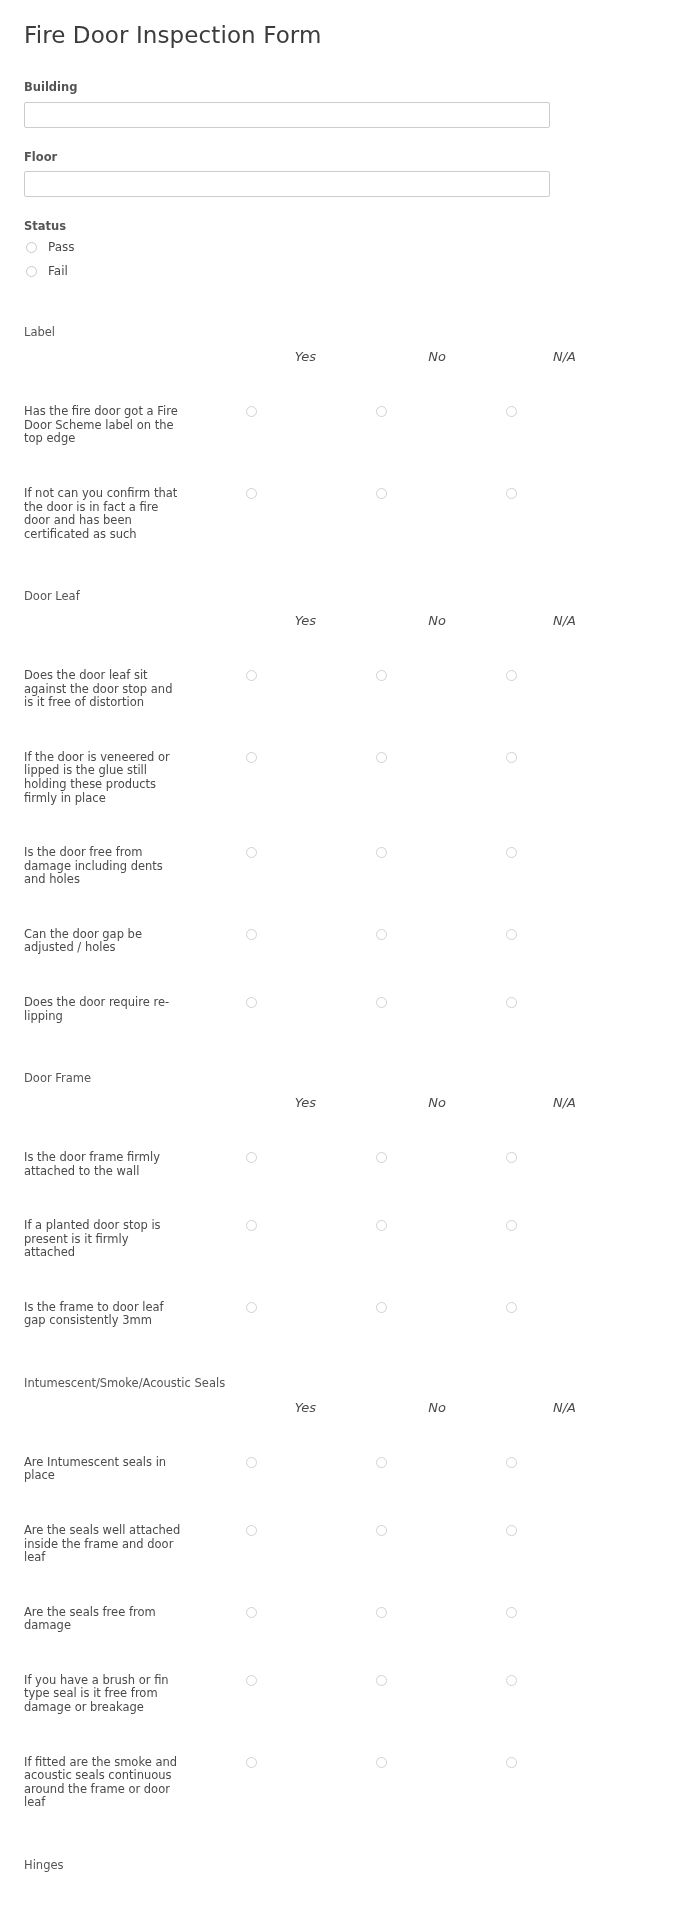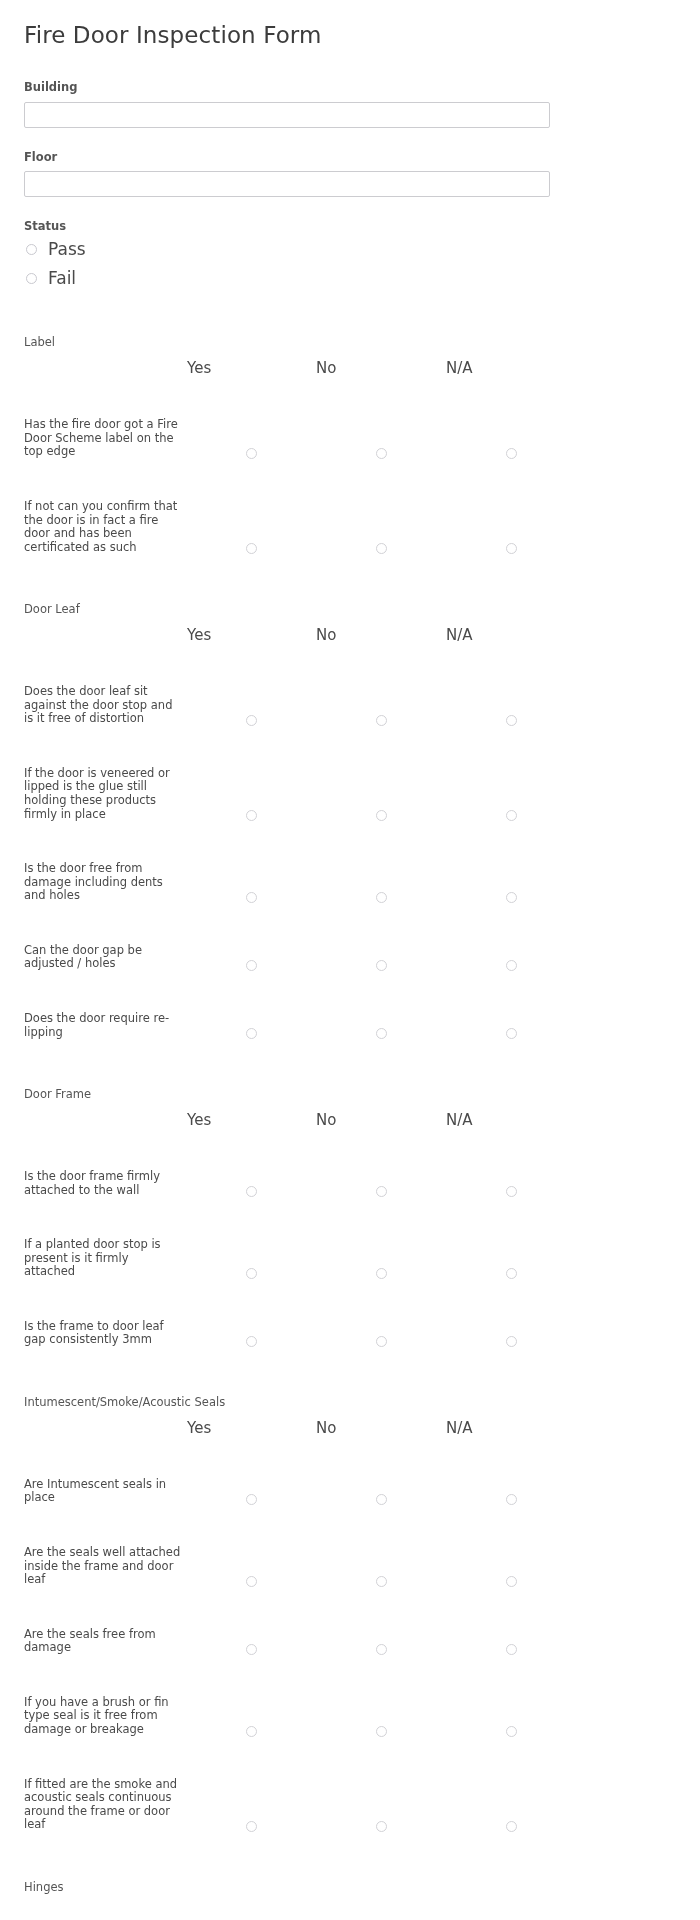--- a/index.html
+++ b/index.html
@@ -63,42 +63,43 @@
   }
   .radio-dot {
     width: 11px; height: 11px;
     border: 1px solid #c9c9cf;
     border-radius: 50%;
     background: #fff;
     display: inline-block;
     flex: none;
   }
   .radio-text {
-    font-size: 17px;
+    font-size: 12px;
     color: #4a4a4a;
     margin-left: 11px;
     line-height: 1;
     text-align: center;
   }
   .matrix { margin-bottom: 18px; }
   .matrix-head {
     display: flex;
     align-items: flex-start;
     margin-bottom: 16px;
   }
   .matrix-head .qcol { width: 163px; flex: none; }
   .matrix-head .ocol {
     flex: none;
-    text-align: left;
-    font-size: 15px;
+    text-align: right;
+    font-size: 13px;
     color: #4a4a4a;
+    font-style: italic;
   }
   .matrix-row {
     display: flex;
-    align-items: flex-end;
+    align-items: flex-start;
     margin-bottom: 17px;
     margin-top: 41px;
   }
   .matrix-row .qcol {
     width: 163px;
     flex: none;
     font-size: 11.5px;
     line-height: 1.18;
     color: #4a4a4a;
     padding-right: 6px;

